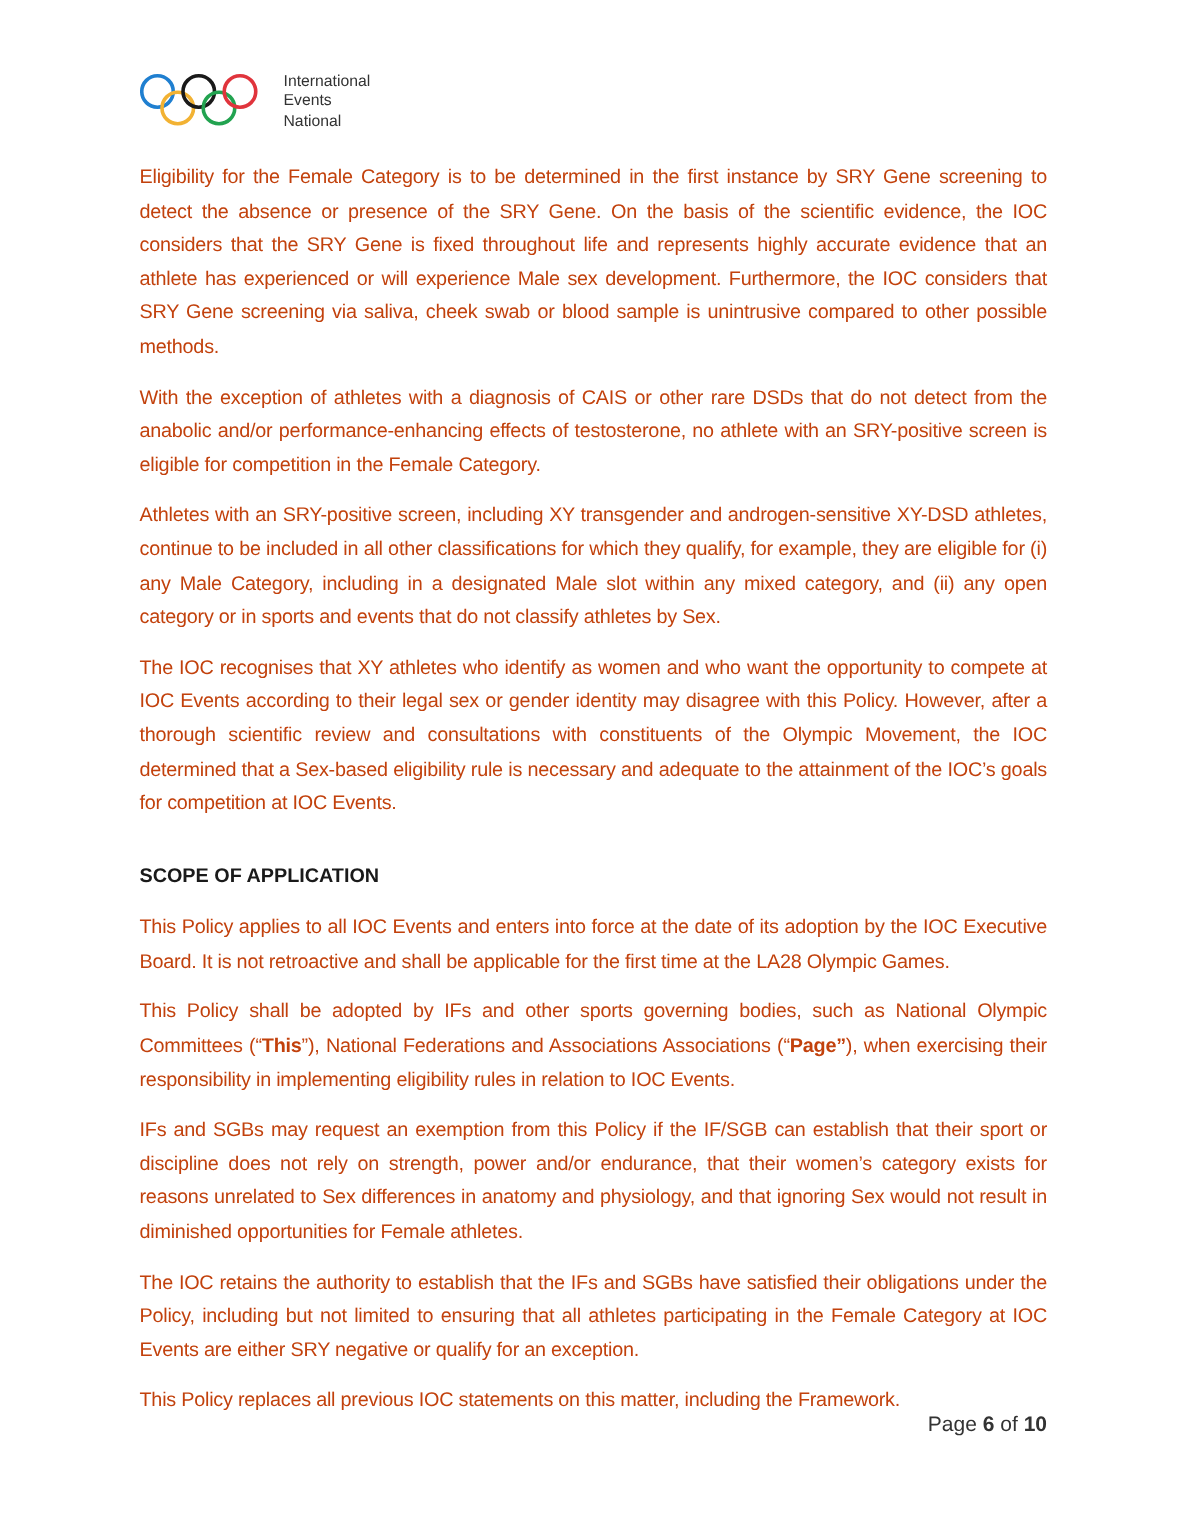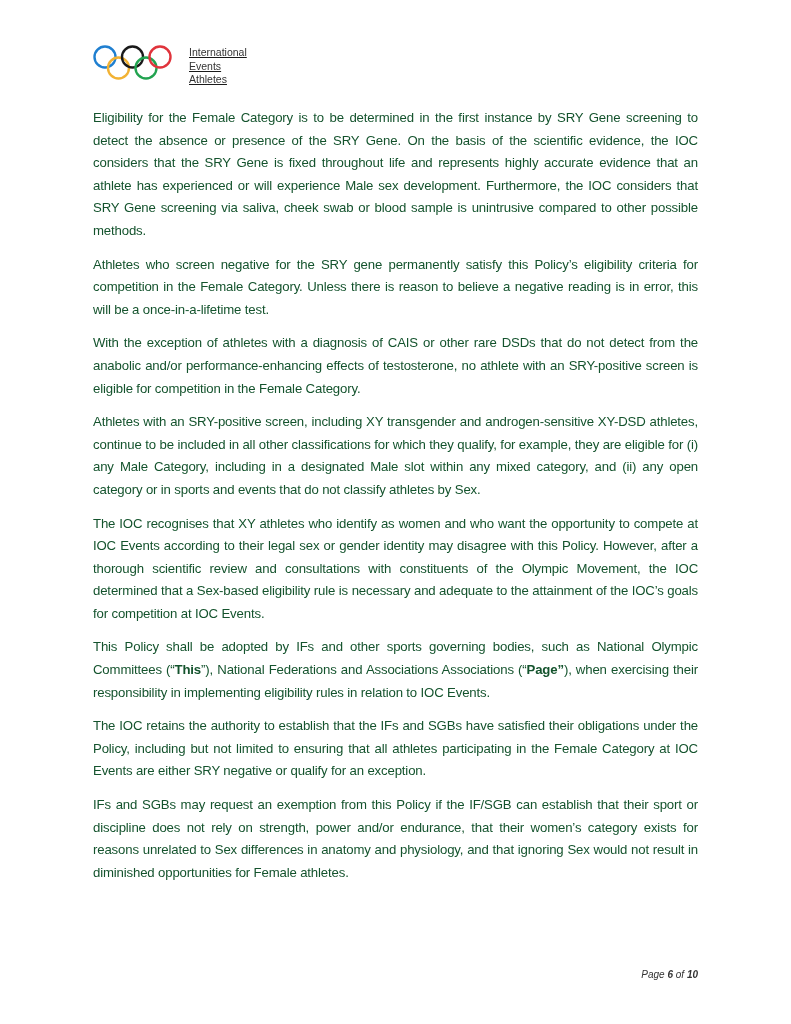--- a/index.html
+++ b/index.html
@@ -14,22 +14,21 @@
       overflow: hidden;
       font-family: "Liberation Sans", sans-serif;
       color: #1a1a1a;
     }
     .header {
       position: absolute;
       left: 93px;
       top: 44px;
       height: 44px;
       display: flex;
-      align-items: flex-start;
-      text-decoration: underline;
+      align-items: flex-end;
     }
     .rings {
       width: 80px;
       height: 40px;
       display: block;
     }
     .org-name {
       margin-left: 16px;
       margin-top: 2px;
       font-size: 10.5px;
@@ -42,69 +41,70 @@
       position: absolute;
       left: 93px;
       top: 107px;
       width: 605px;
     }
     .para {
       margin: 0 0 11px 0;
       font-size: 13.2px;
       line-height: 22.6px;
       text-align: justify;
-      color: #14532d;
+      color: #c2410c;
       letter-spacing: -0.15px;
     }
     .heading {
       margin: 26px 0 12px 0;
       font-size: 13.2px;
       line-height: 22.6px;
       font-weight: bold;
       color: #1a1a1a;
     }
     .footer {
       position: absolute;
       right: 93px;
-      top: 969px;
-      font-size: 10px;
+      top: 941px;
+      font-size: 14px;
       color: #333333;
-      font-style: italic;
     }
     .footer b { font-weight: bold; }
   </style>
 </head>
 <body>
 
 <div class="header">
   <svg class="rings" viewBox="0 0 80 40">
     <circle id="ring0" cx="12" cy="13" r="10.5" fill="none" stroke-width="2.4" stroke="#1f7fd0"></circle>
     <circle id="ring3" cx="25.5" cy="24" r="10.5" fill="none" stroke-width="2.4" stroke="#f2b233"></circle>
     <circle id="ring1" cx="39.5" cy="13" r="10.5" fill="none" stroke-width="2.4" stroke="#1a1a1a"></circle>
     <circle id="ring4" cx="53" cy="24" r="10.5" fill="none" stroke-width="2.4" stroke="#22a350"></circle>
     <circle id="ring2" cx="67" cy="13" r="10.5" fill="none" stroke-width="2.4" stroke="#e0343c"></circle>
   </svg>
   <div class="org-name">
     <span>International</span>
     <span>Events</span>
-    <span>Athletes</span>
+    <span>National</span>
   </div>
 </div>
 
 <div class="content">
   <p class="para">Eligibility for the Female Category is to be determined in the first instance by SRY Gene screening to detect the absence or presence of the SRY Gene. On the basis of the scientific evidence, the IOC considers that the SRY Gene is fixed throughout life and represents highly accurate evidence that an athlete has experienced or will experience Male sex development. Furthermore, the IOC considers that SRY Gene screening via saliva, cheek swab or blood sample is unintrusive compared to other possible methods.</p>
-  <p class="para">Athletes who screen negative for the SRY gene permanently satisfy this Policy’s eligibility criteria for competition in the Female Category. Unless there is reason to believe a negative reading is in error, this will be a once-in-a-lifetime test.</p>
   <p class="para">With the exception of athletes with a diagnosis of CAIS or other rare DSDs that do not detect from the anabolic and/or performance-enhancing effects of testosterone, no athlete with an SRY-positive screen is eligible for competition in the Female Category.</p>
   <p class="para">Athletes with an SRY-positive screen, including XY transgender and androgen-sensitive XY-DSD athletes, continue to be included in all other classifications for which they qualify, for example, they are eligible for (i) any Male Category, including in a designated Male slot within any mixed category, and (ii) any open category or in sports and events that do not classify athletes by Sex.</p>
   <p class="para">The IOC recognises that XY athletes who identify as women and who want the opportunity to compete at IOC Events according to their legal sex or gender identity may disagree with this Policy. However, after a thorough scientific review and consultations with constituents of the Olympic Movement, the IOC determined that a Sex-based eligibility rule is necessary and adequate to the attainment of the IOC’s goals for competition at IOC Events.</p>
 
+  <h2 class="heading">SCOPE OF APPLICATION</h2>
 
+  <p class="para">This Policy applies to all IOC Events and enters into force at the date of its adoption by the IOC Executive Board. It is not retroactive and shall be applicable for the first time at the LA28 Olympic Games.</p>
   <p class="para"><span>This Policy shall be adopted by IFs and other sports governing bodies, such as National Olympic Committees (“</span><b>This</b><span>”), National Federations and Associations Associations (“</span><b>Page”</b><span>), when exercising their responsibility in implementing eligibility rules in relation to IOC Events.</span></p>
+  <p class="para">IFs and SGBs may request an exemption from this Policy if the IF/SGB can establish that their sport or discipline does not rely on strength, power and/or endurance, that their women’s category exists for reasons unrelated to Sex differences in anatomy and physiology, and that ignoring Sex would not result in diminished opportunities for Female athletes.</p>
   <p class="para">The IOC retains the authority to establish that the IFs and SGBs have satisfied their obligations under the Policy, including but not limited to ensuring that all athletes participating in the Female Category at IOC Events are either SRY negative or qualify for an exception.</p>
-  <p class="para">IFs and SGBs may request an exemption from this Policy if the IF/SGB can establish that their sport or discipline does not rely on strength, power and/or endurance, that their women’s category exists for reasons unrelated to Sex differences in anatomy and physiology, and that ignoring Sex would not result in diminished opportunities for Female athletes.</p>
+  <p class="para">This Policy replaces all previous IOC statements on this matter, including the Framework.</p>
 </div>
 
 <div class="footer">
   <span>Page</span>
   <b>6</b>
   <span>of</span>
   <b>10</b>
 </div>
 
 </body></html>

